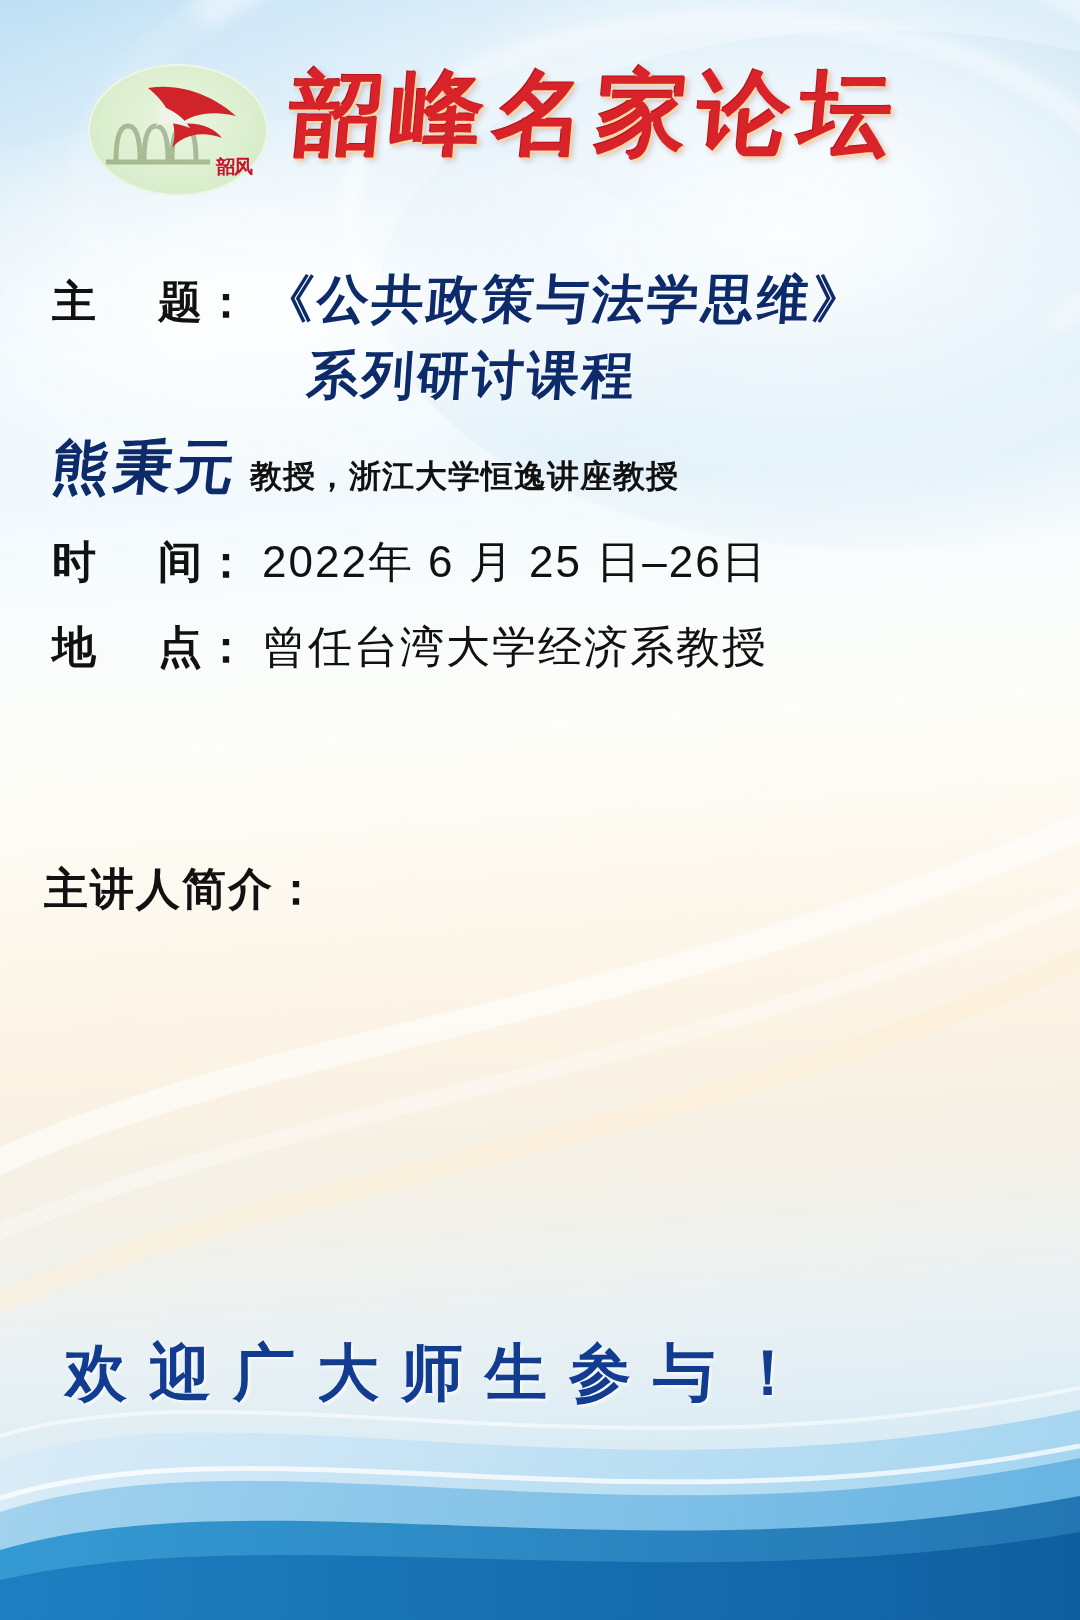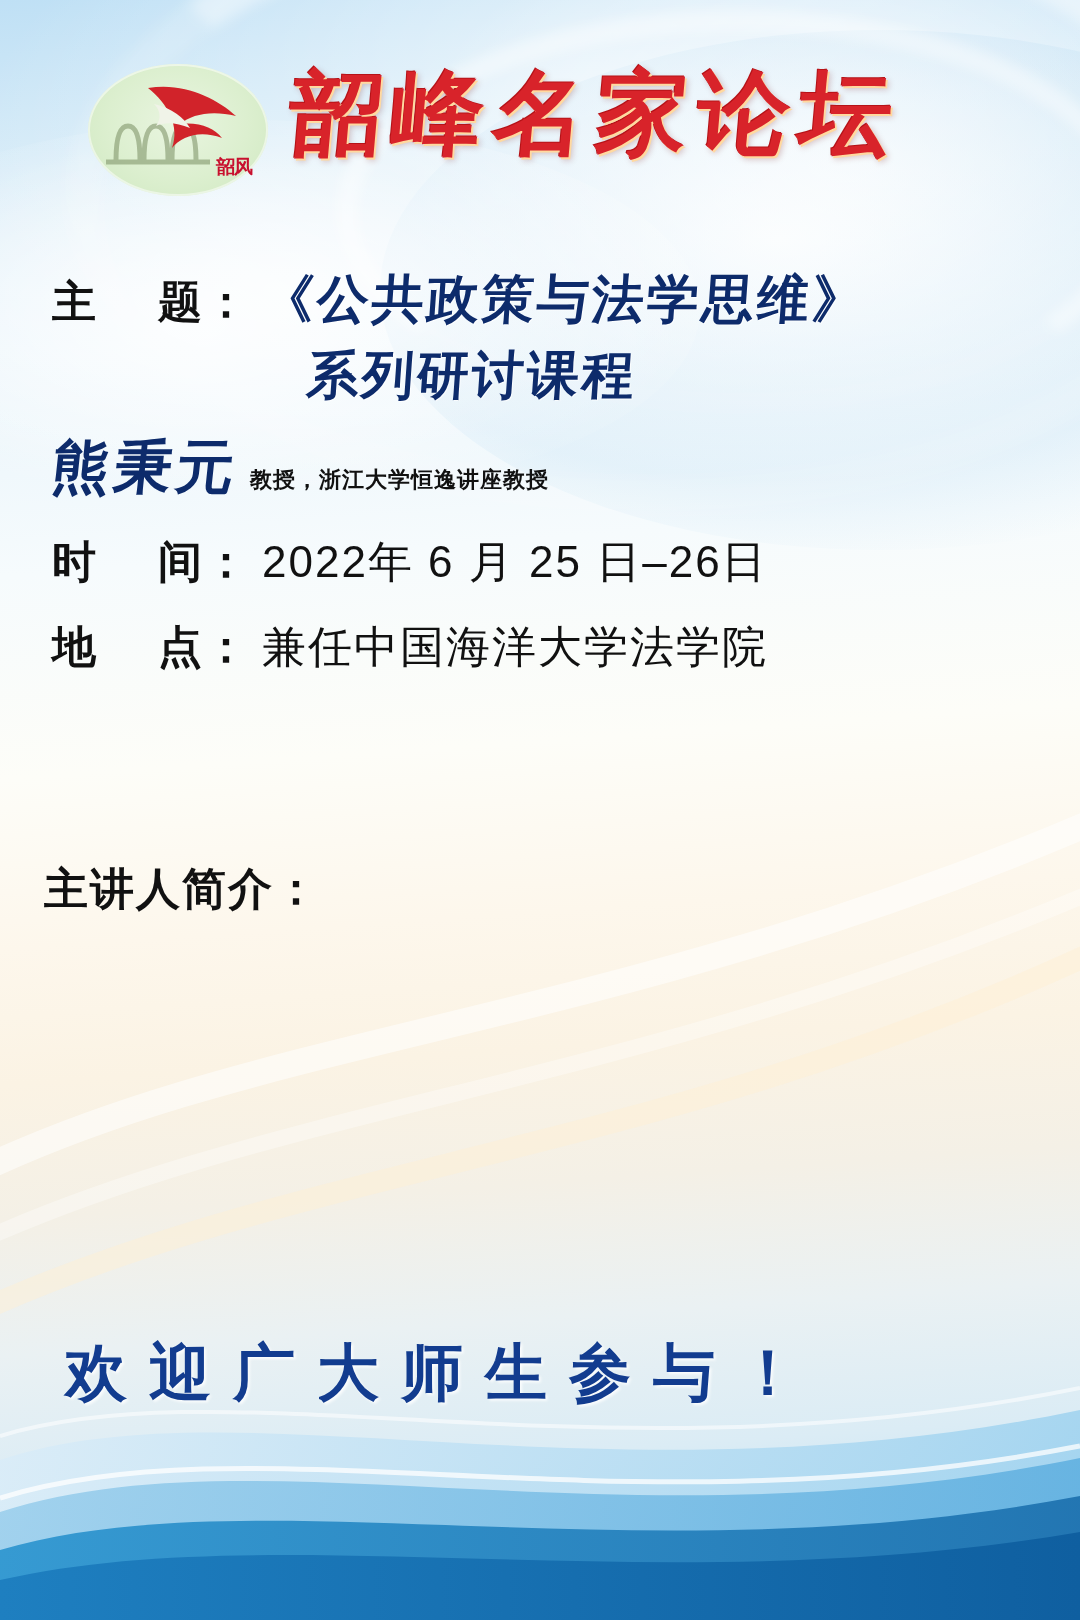--- a/index.html
+++ b/index.html
@@ -205,21 +205,21 @@
     font-family: "DejaVu Serif", serif;
     font-size: 58px;
     font-weight: bold;
     color: #0d2b6b;
     letter-spacing: 4px;
     transform: skewX(-6deg);
     margin-right: 12px;
   }
   .speaker-affil {
     font-family: Liberation Sans, sans-serif;
-    font-size: 22px;
+    font-size: 32px;
     font-weight: bold;
     color: #111;
     letter-spacing: 1px;
   }
 
   .time-value, .place-value {
     font-family: "Liberation Sans", sans-serif;
     font-size: 44px;
     font-weight: normal;
     color: #111;
@@ -323,21 +323,21 @@
       <span class="label spread">
         <span class="sp">时</span><span>间</span>：
       </span>
       <span class="time-value">2022年 6 月 25 日–26日</span>
     </div>
 
     <div class="row">
       <span class="label spread">
         <span class="sp">地</span><span>点</span>：
       </span>
-      <span class="place-value">兼任中国海洋大学法学院</span>
+      <span class="place-value">曾任台湾大学经济系教授</span>
     </div>
 
   </div>
 
   <div class="bio">
     <div class="bio-head">主讲人简介：</div>
   </div>
 
   <div class="slogan">欢迎广大师生参与！</div>
 

